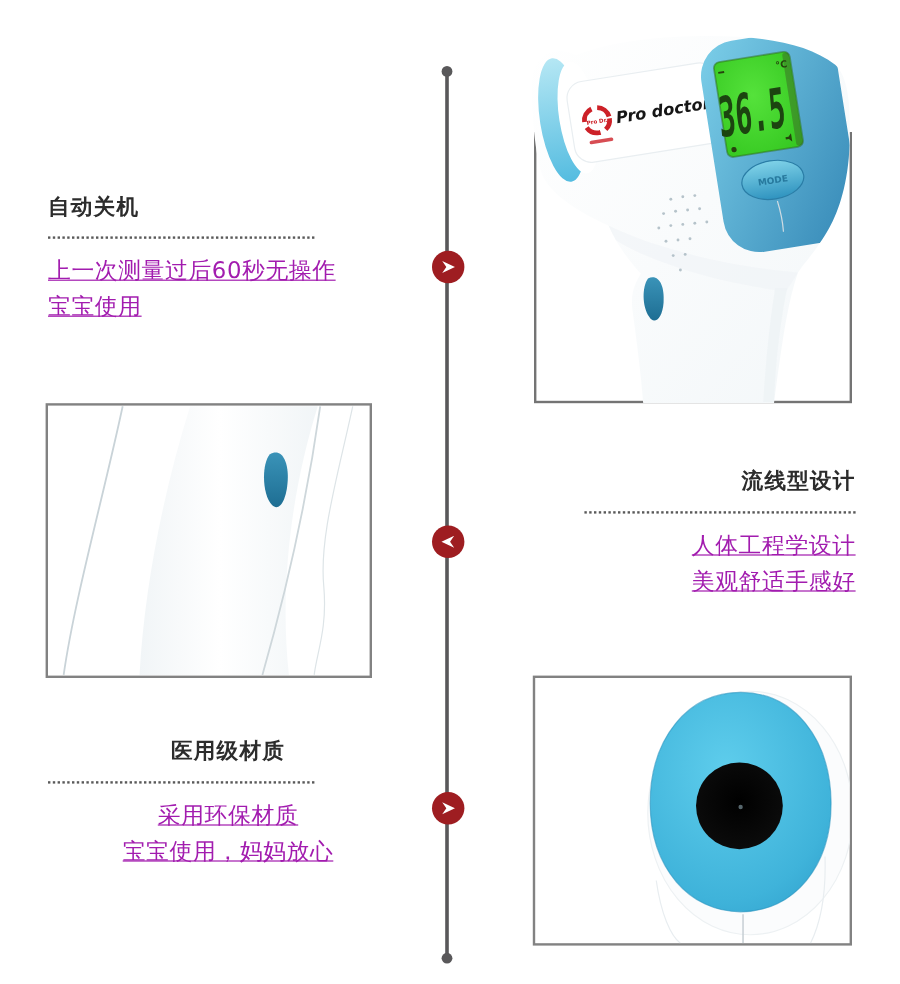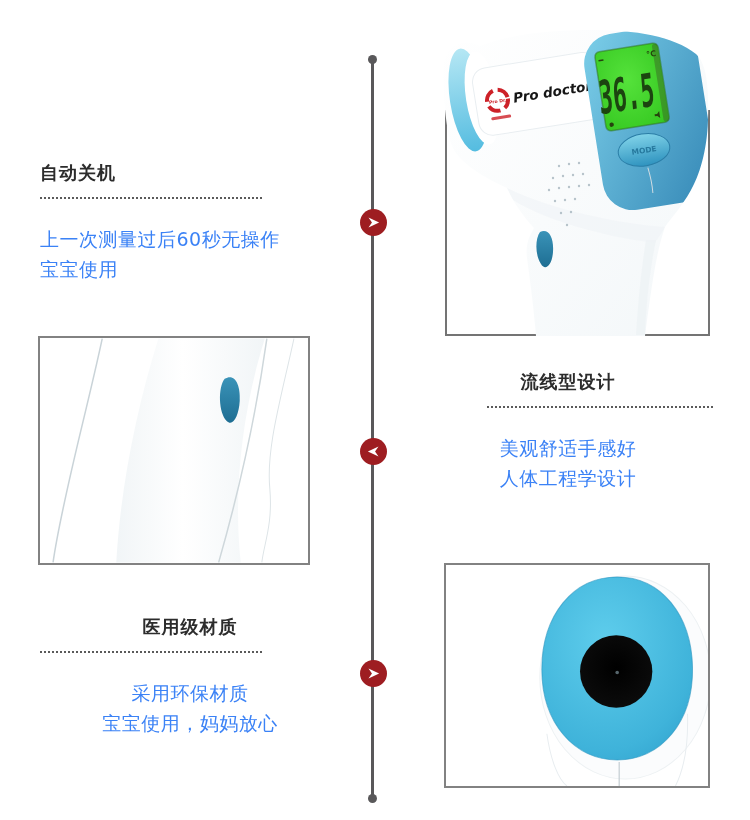--- a/index.html
+++ b/index.html
@@ -18,24 +18,24 @@
   }
   .tl-marker.m1{top:209px;}
   .tl-marker.m2{top:438px;}
   .tl-marker.m3{top:660px;}
   .tl-marker svg{width:15px;height:15px;display:block;}
   .tl-marker.flip svg{transform:scaleX(-1);}
   
   .feature{position:absolute;}
   .feature .title{font-size:18px;font-weight:700;color:#2c2c2c;letter-spacing:1px;line-height:24px;}
   .feature .divider{height:0;border-bottom:2px dotted #5a5a5a;margin-top:12px;}
-  .feature .desc{margin-top:25px;font-size:19px;line-height:30px;color:#3b82f6;letter-spacing:.5px;}
+  .feature .desc{margin-top:12px;font-size:19px;line-height:30px;color:#a21caf;letter-spacing:.5px;text-decoration:underline;}
   #feature-auto-off{left:40px;top:161px;width:320px;}
   #feature-auto-off .divider{width:222px;}
-  #feature-streamline{right:37px;top:370px;width:290px;text-align:center;}
+  #feature-streamline{right:37px;top:390px;width:290px;text-align:right;}
   #feature-streamline .divider{width:226px;margin-left:auto;}
   #feature-material{left:40px;top:615px;width:300px;text-align:center;}
   #feature-material .divider{width:222px;}
   
   .frame{position:absolute;background:#ffffff;box-sizing:border-box;}
   #product-frame{left:445px;top:110px;width:265px;height:226px;border:2px solid #747474;}
   #handle-frame{left:38px;top:336px;width:272px;height:229px;border:2px solid #828282;}
   #probe-frame{left:444px;top:563px;width:266px;height:225px;border:2px solid #828282;}
   #thermo-svg{position:absolute;left:441px;top:28px;width:272px;height:308px;}
   .fill-svg{position:absolute;left:0;top:0;width:100%;height:100%;}
@@ -71,22 +71,22 @@
     <div class="desc">
       <div>上一次测量过后60秒无操作</div>
       <div>宝宝使用</div>
     </div>
   </div>
 
   <div class="feature" id="feature-streamline">
     <div class="title">流线型设计</div>
     <div class="divider"></div>
     <div class="desc">
+      <div>人体工程学设计</div>
       <div>美观舒适手感好</div>
-      <div>人体工程学设计</div>
     </div>
   </div>
 
   <div class="feature" id="feature-material">
     <div class="title">医用级材质</div>
     <div class="divider"></div>
     <div class="desc">
       <div>采用环保材质</div>
       <div>宝宝使用，妈妈放心</div>
     </div>

